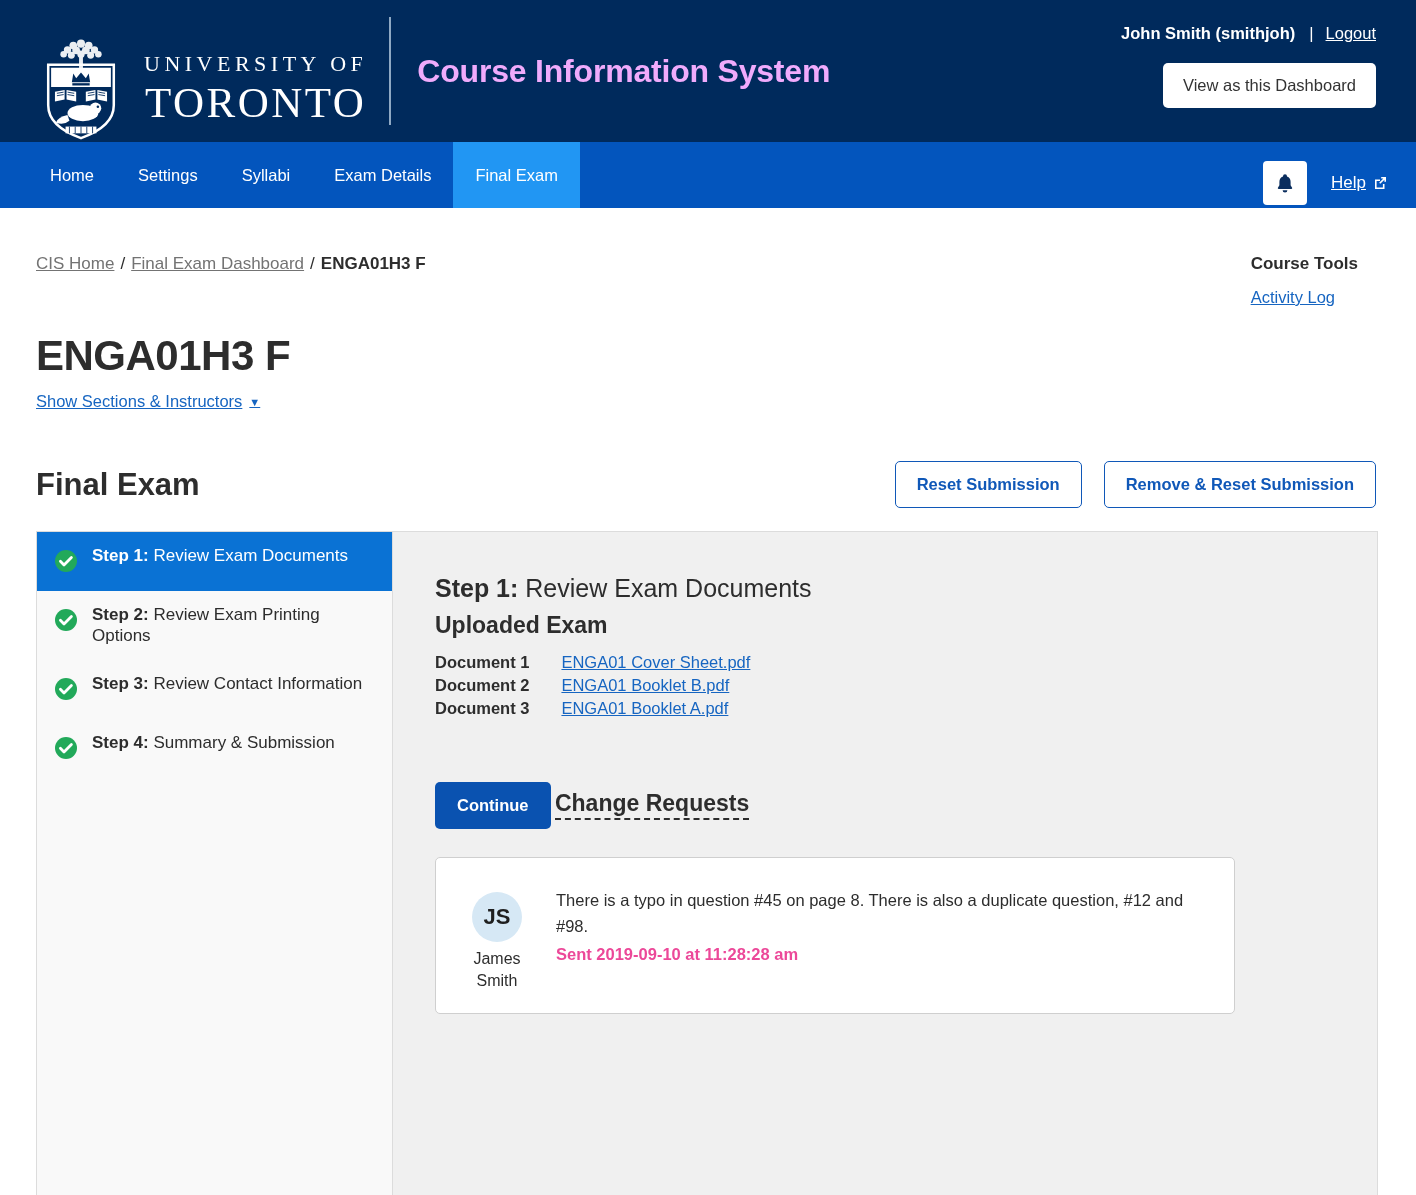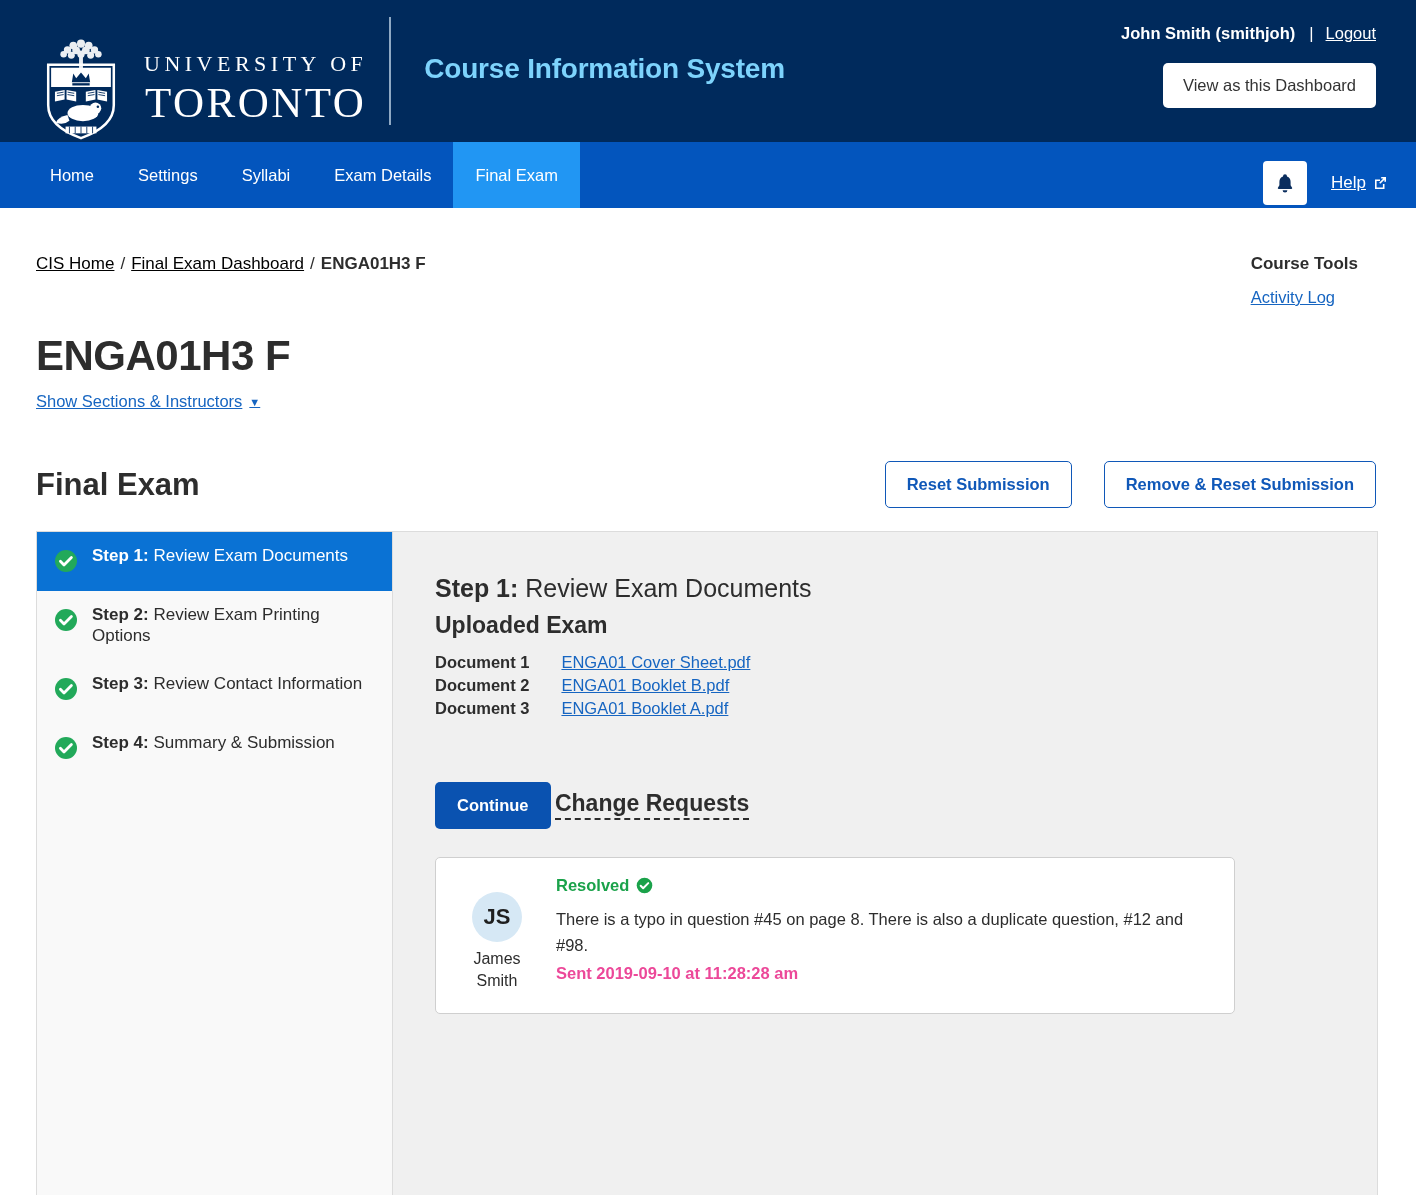--- a/index.html
+++ b/index.html
@@ -46,24 +46,24 @@
     font-size: 43px;
     letter-spacing: 2.5px;
   }
   .brand-divider {
     width: 2px;
     background: #8fa9c4;
     height: 108px;
     margin: 17px 0 0 22px;
   }
   .app-title {
-    color: #7dd3fc;
-    font-size: 28px;
-    font-weight: bold;
-    margin-left: 33px;
+    color: #f0abfc;
+    font-size: 32px;
+    font-weight: bold;
+    margin-left: 26px;
     margin-top: 53px;
     letter-spacing: -0.2px;
   }
   .header-right {
     position: absolute;
     right: 40px;
     top: 24px;
     text-align: right;
   }
   .user-line {
@@ -146,21 +146,21 @@
 
   
   .content { padding: 0 36px; }
   .crumb-row {
     display: flex;
     justify-content: space-between;
     align-items: flex-start;
     padding-top: 46px;
   }
   .breadcrumb { font-size: 17px; color: #2d2d2d; }
-  .breadcrumb a { color: #000000; text-decoration: underline; }
+  .breadcrumb a { color: #737373; text-decoration: underline; }
   .breadcrumb .slash { margin: 0 6px; color: #2d2d2d; }
   .breadcrumb .current { font-weight: bold; }
   .course-tools { text-align: left; padding-right: 22px; }
   .course-tools .ct-title { font-size: 17px; font-weight: bold; color: #2d2d2d; }
   .course-tools .ct-link {
     display: block;
     margin-top: 14px;
     font-size: 16.5px;
     color: #1665c1;
     text-decoration: underline;
@@ -189,21 +189,21 @@
     display: flex;
     justify-content: space-between;
     align-items: center;
     margin-top: 50px;
   }
   .section-title {
     font-size: 31px;
     font-weight: bold;
     color: #2d2d2d;
   }
-  .section-actions { display: flex; gap: 32px; padding-right: 4px; }
+  .section-actions { display: flex; gap: 22px; padding-right: 4px; }
   .btn-outline {
     background: #ffffff;
     border: 1px solid #1058b8;
     border-radius: 5px;
     color: #1058b8;
     font-size: 16.5px;
     font-weight: bold;
     padding: 13px 21px;
     cursor: pointer;
     font-family: "Liberation Sans", sans-serif;
@@ -550,26 +550,19 @@
 
       <div class="cr-card">
         <div class="cr-author">
           <div class="avatar">JS</div>
           <div class="cr-author-name">
             <span>James</span><br>
             <span>Smith</span>
           </div>
         </div>
         <div class="cr-body">
-          <div class="cr-status">
-            <span>Resolved</span>
-            <svg width="17" height="17" viewBox="0 0 24 24">
-                <circle cx="12" cy="12" r="11" fill="#1aa24a"></circle>
-                <path d="M6.6 12.4 l3.5 3.5 l7.2 -7.2" fill="none" stroke="#ffffff" stroke-width="2.8" stroke-linecap="round" stroke-linejoin="round"></path>
-              </svg>
-          </div>
           <div class="cr-message">There is a typo in question #45 on page 8. There is also a duplicate question, #12 and #98.</div>
           <div class="cr-sent">Sent 2019-09-10 at 11:28:28 am</div>
         </div>
       </div>
     </div>
   </div>
 </div>
 
 </body></html>

